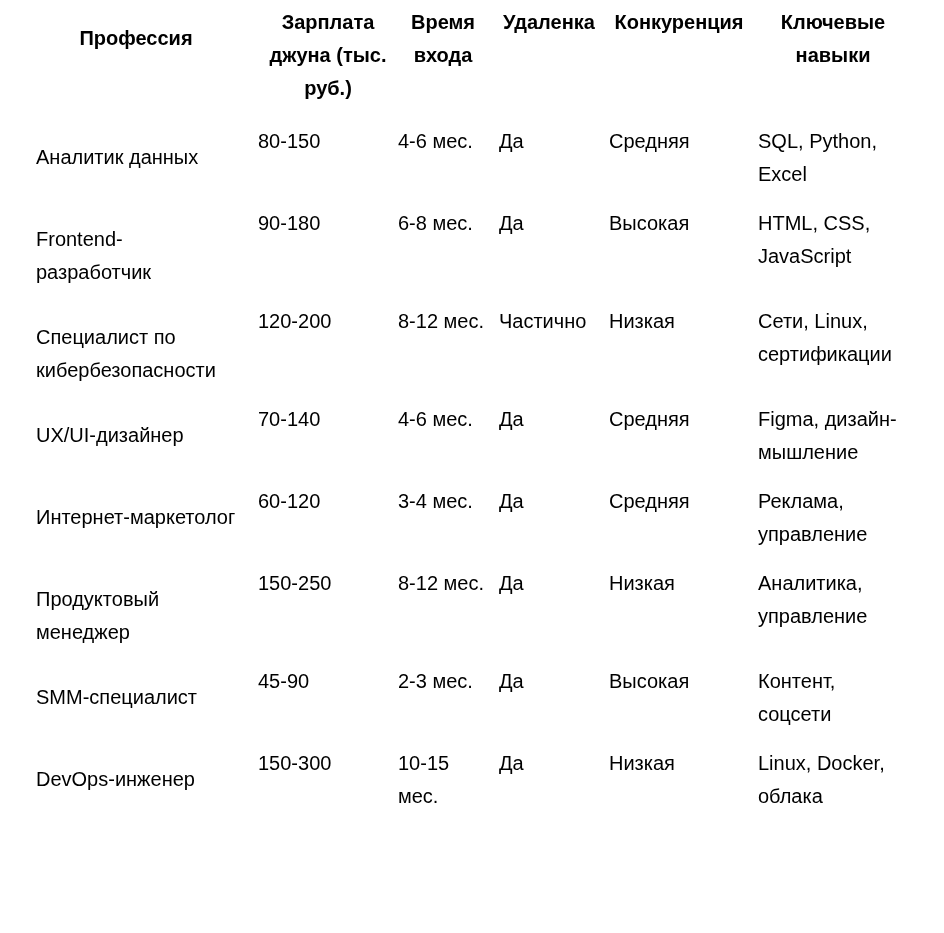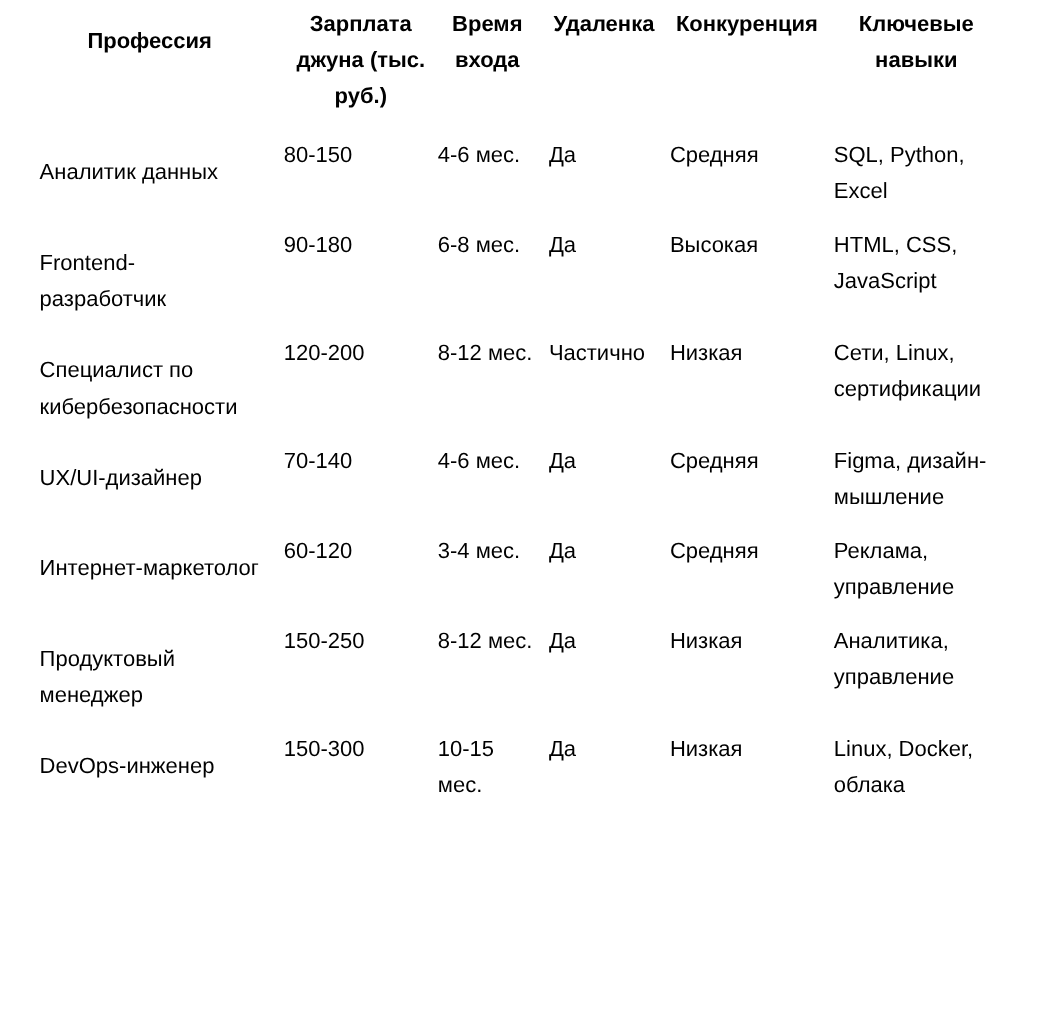--- a/index.html
+++ b/index.html
@@ -231,20 +231,40 @@
           </td>
           <td class="col-5">
             <span class="cell">Низкая</span>
           </td>
           <td class="col-6">
             <span class="cell">Аналитика, управление</span>
           </td>
         </tr>
         <tr>
           <td class="col-1">
+            <span class="cell">SMM-специалист</span>
+          </td>
+          <td class="col-2">
+            <span class="cell">45-90</span>
+          </td>
+          <td class="col-3">
+            <span class="cell">2-3 мес.</span>
+          </td>
+          <td class="col-4">
+            <span class="cell">Да</span>
+          </td>
+          <td class="col-5">
+            <span class="cell">Высокая</span>
+          </td>
+          <td class="col-6">
+            <span class="cell">Контент, соцсети</span>
+          </td>
+        </tr>
+        <tr>
+          <td class="col-1">
             <span class="cell">DevOps-инженер</span>
           </td>
           <td class="col-2">
             <span class="cell">150-300</span>
           </td>
           <td class="col-3">
             <span class="cell">10-15 мес.</span>
           </td>
           <td class="col-4">
             <span class="cell">Да</span>

